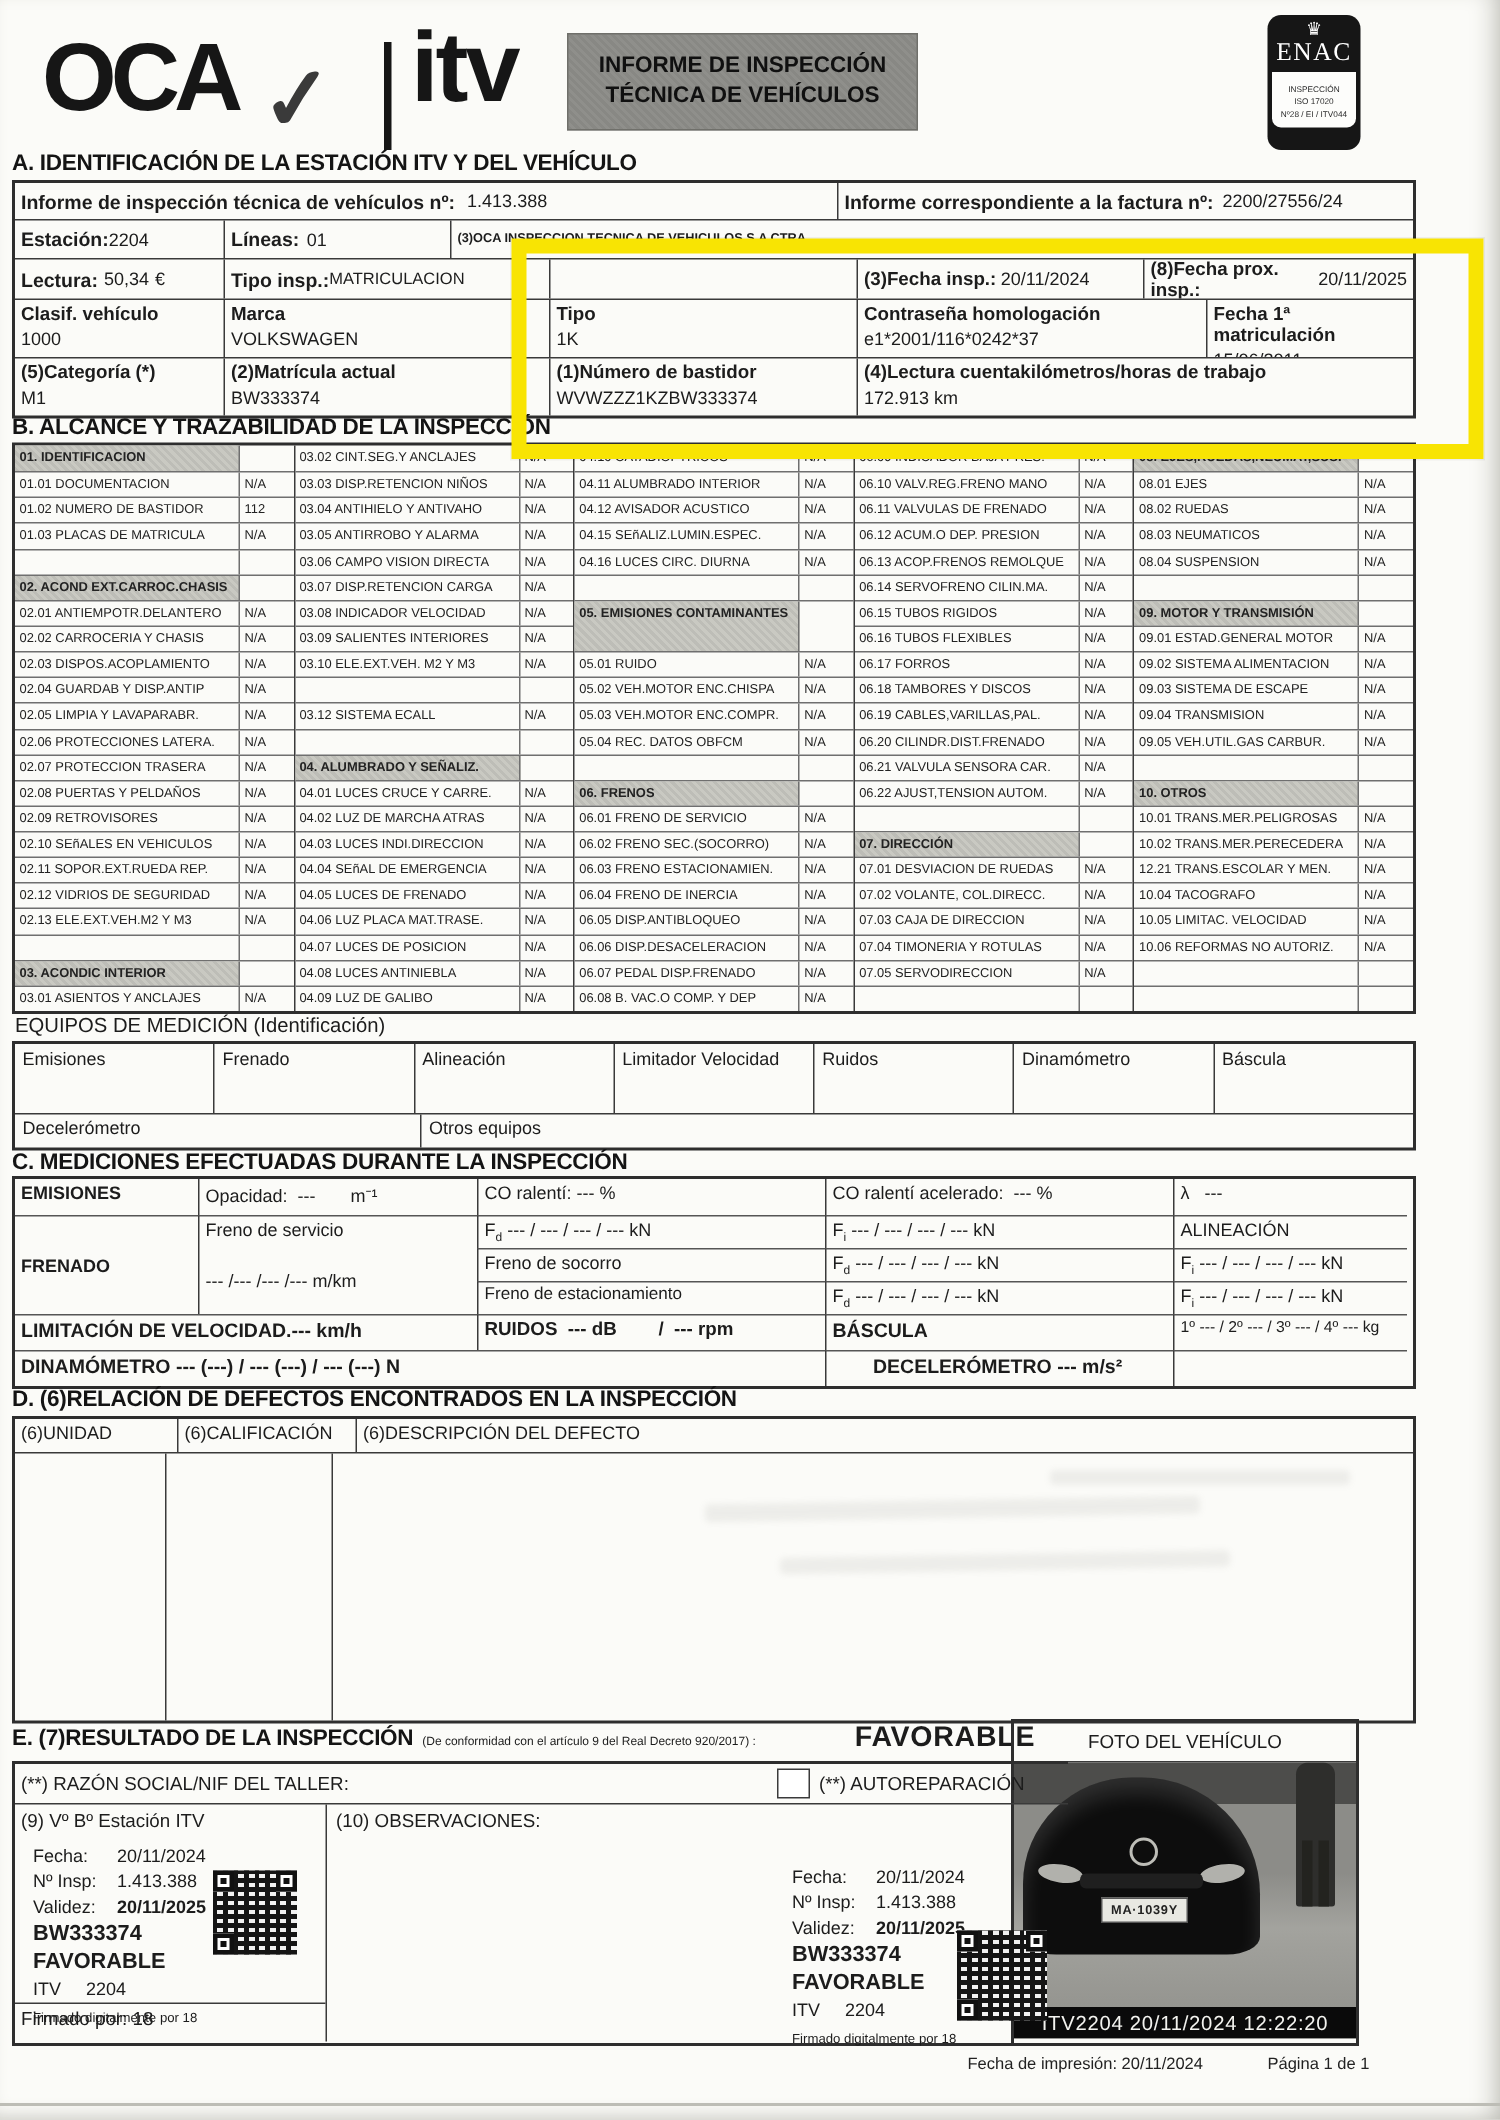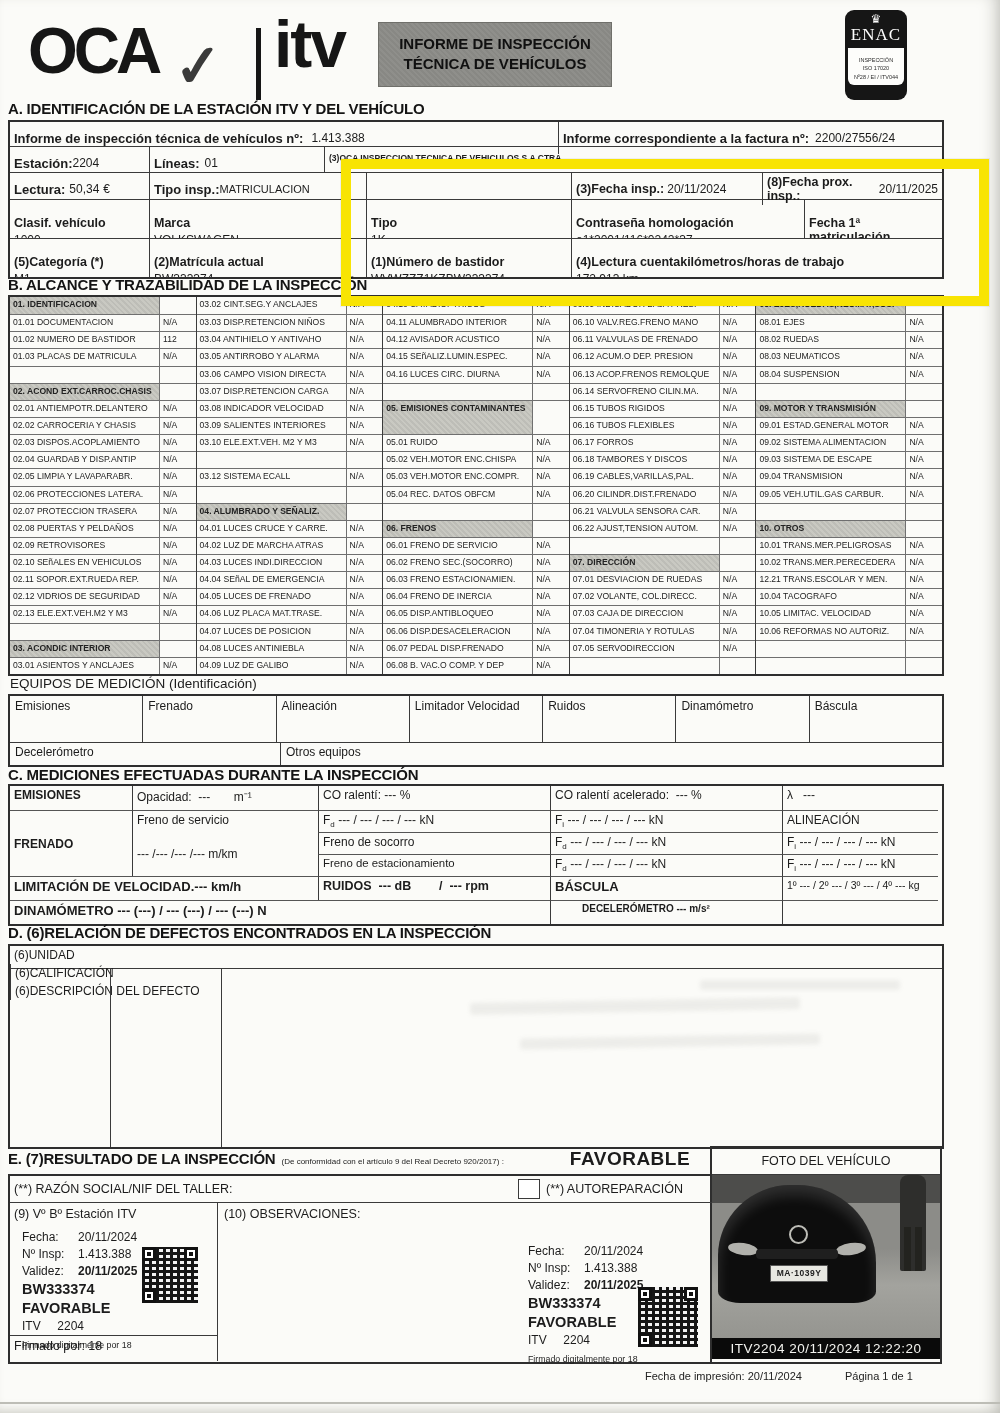--- a/index.html
+++ b/index.html
@@ -22,27 +22,27 @@
   .enac .panel{background:#fdfdfb;color:#2a2a2a;margin:3px 3px 3px 3px;border-radius:0 0 6px 6px;
                font-size:5.5px;line-height:1.5;padding:8px 0 4px 0;}
 
   
   .sec-title{font-weight:700;font-size:15px;color:#141414;letter-spacing:-0.2px;}
 
   
   .ta{border:2px solid #2e2e2e;}
   .ta-row{display:flex;border-top:1.5px solid #3a3a3a;}
   .ta-row:first-child{border-top:none;}
-  .ta-cell{border-left:1.5px solid #3a3a3a;padding:16px 4px;overflow:hidden;}
+  .ta-cell{border-left:1.5px solid #3a3a3a;padding:2px 4px;overflow:hidden;}
   .ta-cell:first-child{border-left:none;}
   .lab{font-weight:700;font-size:13px;}
   .lab-s{font-weight:700;font-size:12.5px;}
   .val{font-weight:400;font-size:12px;}
   .stack .v2{font-size:12px;font-weight:400;margin-top:3px;}
-  .tiny{font-size:8.5px;font-weight:700;white-space:nowrap;margin-left:24px;}
+  .tiny{font-size:8.5px;font-weight:700;white-space:nowrap;}
 
   
   .tb{border:2px solid #2e2e2e;display:flex;}
   .bcol{display:grid;grid-template-rows:repeat(22,1fr);border-left:1.5px solid #3a3a3a;flex:1;}
   .bcol:first-child{border-left:none;}
   .brow{display:flex;border-top:1px solid #6f6f6f;min-height:0;}
   .bcol .brow:first-child{border-top:none;}
   .brow.h2{grid-row:span 2;}
   .bl{width:146px;border-right:1px solid #6f6f6f;font-size:8.6px;padding:2px 0 0 3px;
       white-space:nowrap;overflow:hidden;color:#222;}
@@ -63,21 +63,21 @@
   .tc{border:2px solid #2e2e2e;display:grid;grid-template-columns:122px 186px 232px 232px 156px;
       grid-template-rows:24px 22px 22px 22px 24px 24px;}
   .tc>div{border-left:1.5px solid #3a3a3a;border-top:1px solid #555;padding:2px 4px;font-size:12px;overflow:hidden;}
   .tc .nl{border-left:none;}.tc .nt{border-top:none;}
   .tc .b{font-weight:700;}
   .pre{white-space:pre;}
   sub{font-size:8px;}
 
   
   .td{border:2px solid #2e2e2e;}
-  .td-head{display:flex;height:22px;border-bottom:1.5px solid #3a3a3a;flex-direction:column;}
+  .td-head{display:flex;height:22px;border-bottom:1.5px solid #3a3a3a;}
   .td-head>div{border-left:1.5px solid #3a3a3a;padding:2px 4px;font-size:12px;}
   .td-head>div:first-child{border-left:none;}
   .td-body{display:flex;height:178px;}
   .td-body>div{border-left:1.5px solid #3a3a3a;}
   .td-body>div:first-child{border-left:none;}
   .ghost{position:absolute;background:#9a9a94;opacity:.14;filter:blur(2px);border-radius:3px;}
 
   
   .box{border:2px solid #2e2e2e;}
   .chk{width:20px;height:18px;border:1.5px solid #3a3a3a;background:#fff;}
@@ -715,21 +715,21 @@
     <div style="font-size:11.4px;">Freno de estacionamiento</div>
     <div><span>F</span><sub>d</sub><span class="pre"> --- / --- / --- / --- kN</span></div>
     <div><span>F</span><sub>i</sub><span class="pre"> --- / --- / --- / --- kN</span></div>
 
     <div class="nl b" style="grid-column:1 / span 2;font-size:13px;">LIMITACIÓN DE VELOCIDAD.--- km/h</div>
     <div class="b pre" style="font-size:12.5px;">RUIDOS  --- dB        /  --- rpm</div>
     <div class="b" style="font-size:13px;">BÁSCULA</div>
     <div style="font-size:10.5px;">1º --- / 2º --- / 3º --- / 4º --- kg</div>
 
     <div class="nl b" style="grid-column:1 / span 3;font-size:13px;">DINAMÓMETRO  --- (---) / --- (---) / --- (---) N</div>
-    <div class="b" style="font-size:10px;padding-left:31px;">DECELERÓMETRO  --- m/s²</div>
+    <div class="b" style="font-size:13px;padding-left:31px;">DECELERÓMETRO  --- m/s²</div>
     <div></div>
   </div>
 
   <div class="abs sec-title" style="left:8px;top:924px;">D. (6)RELACIÓN DE DEFECTOS ENCONTRADOS EN LA INSPECCIÓN</div>
   <div class="abs td" style="left:8px;top:944px;width:932px;">
     <div class="td-head">
       <div style="width:100px;">(6)UNIDAD</div>
       <div style="width:110px;">(6)CALIFICACIÓN</div>
       <div style="flex:1;">(6)DESCRIPCIÓN DEL DEFECTO</div>
     </div>
@@ -742,21 +742,21 @@
   <div class="ghost" style="left:470px;top:1000px;width:330px;height:12px;transform:rotate(-1deg);"></div>
   <div class="ghost" style="left:520px;top:1036px;width:300px;height:11px;transform:rotate(-1deg);"></div>
   <div class="ghost" style="left:700px;top:980px;width:200px;height:10px;"></div>
 
   <div class="abs" style="left:8px;top:1150px;width:702px;display:flex;align-items:baseline;gap:6px;">
     <span class="sec-title">E. (7)RESULTADO DE LA INSPECCIÓN</span>
     <span style="font-size:8px;">(De conformidad con el artículo 9 del Real Decreto 920/2017) :</span>
   </div>
   <div class="abs" style="left:545px;top:1148px;width:170px;text-align:center;font-size:19px;font-weight:700;letter-spacing:.5px;">FAVORABLE</div>
 
-  <div class="abs box" style="left:710px;top:1146px;width:228px;height:214px;">
+  <div class="abs box" style="left:674px;top:1146px;width:228px;height:214px;">
     <div style="height:26px;border-bottom:1.5px solid #3a3a3a;text-align:center;font-size:12.5px;line-height:26px;">FOTO DEL VEHÍCULO</div>
     <div class="photo" style="height:184px;">
       <div class="car">
         <div class="light l1"></div>
         <div class="light l2"></div>
         <div class="grille"></div>
         <div class="vw"></div>
         <div class="plate">MA·1039Y</div>
       </div>
       <div class="person"></div>

